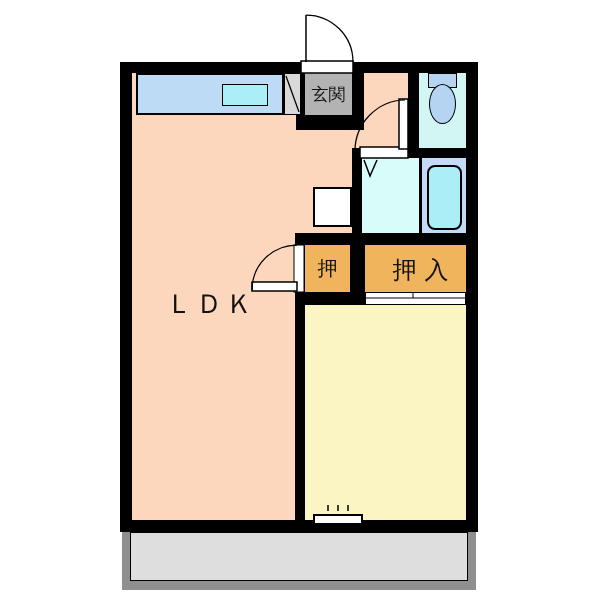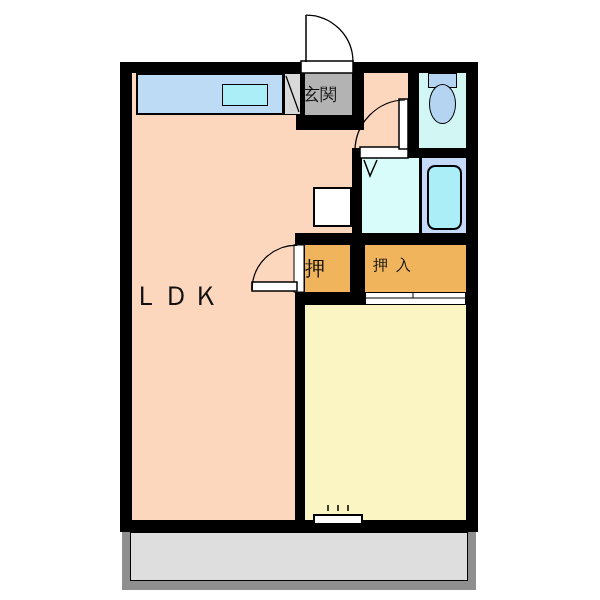--- a/index.html
+++ b/index.html
@@ -2,21 +2,21 @@
 <html><head>
 <meta charset="utf-8">
 <style>
   html,body{margin:0;padding:0;background:#fff;}
   #stage{
     position:relative;width:600px;height:600px;background:#ffffff;overflow:hidden;
     font-family:"DejaVu Sans","Liberation Sans",sans-serif;
   }
   .abs{position:absolute;box-sizing:border-box;}
   .wall{position:absolute;background:#000;}
-  .label{position:absolute;color:#111;text-align:left;line-height:1.15;
+  .label{position:absolute;color:#111;text-align:center;line-height:1.15;
          font-family:"DejaVu Sans","Liberation Sans",sans-serif;}
   #svg-overlay{position:absolute;left:0;top:0;pointer-events:none;}
 </style>
 </head>
 <body>
 
 <div id="stage">
 
   <div class="abs" style="left:122px;top:532px;width:354px;height:58px;background:#8f8f8f;"></div>
   <div class="abs" style="left:130px;top:532px;width:338px;height:49px;background:#dedede;border:1px solid #000;"></div>
@@ -75,16 +75,16 @@
 
     <line x1="328" y1="505" x2="328" y2="511" stroke="#000" stroke-width="1.5"></line>
     <line x1="338" y1="505" x2="338" y2="511" stroke="#000" stroke-width="1.5"></line>
     <line x1="348" y1="505" x2="348" y2="511" stroke="#000" stroke-width="1.5"></line>
 
     <line x1="366" y1="298" x2="465" y2="298" stroke="#000" stroke-width="1"></line>
     <line x1="413" y1="293" x2="413" y2="298" stroke="#000" stroke-width="1"></line>
   </svg>
 
   <div class="label" style="left:303px;top:85px;width:51px;font-size:17px;">玄関</div>
-  <div class="label" style="left:133px;top:280px;width:140px;font-size:27px;letter-spacing:3px;">ＬＤＫ</div>
+  <div class="label" style="left:133px;top:288px;width:140px;font-size:27px;letter-spacing:3px;padding-left:8px;">ＬＤＫ</div>
   <div class="label" style="left:305px;top:257px;width:45px;font-size:20px;">押</div>
-  <div class="label" style="left:365px;top:257px;width:111px;font-size:15px;letter-spacing:8px;text-indent:8px;">押入</div>
+  <div class="label" style="left:365px;top:257px;width:111px;font-size:24px;letter-spacing:8px;text-indent:8px;">押入</div>
 </div>
 
 </body></html>

